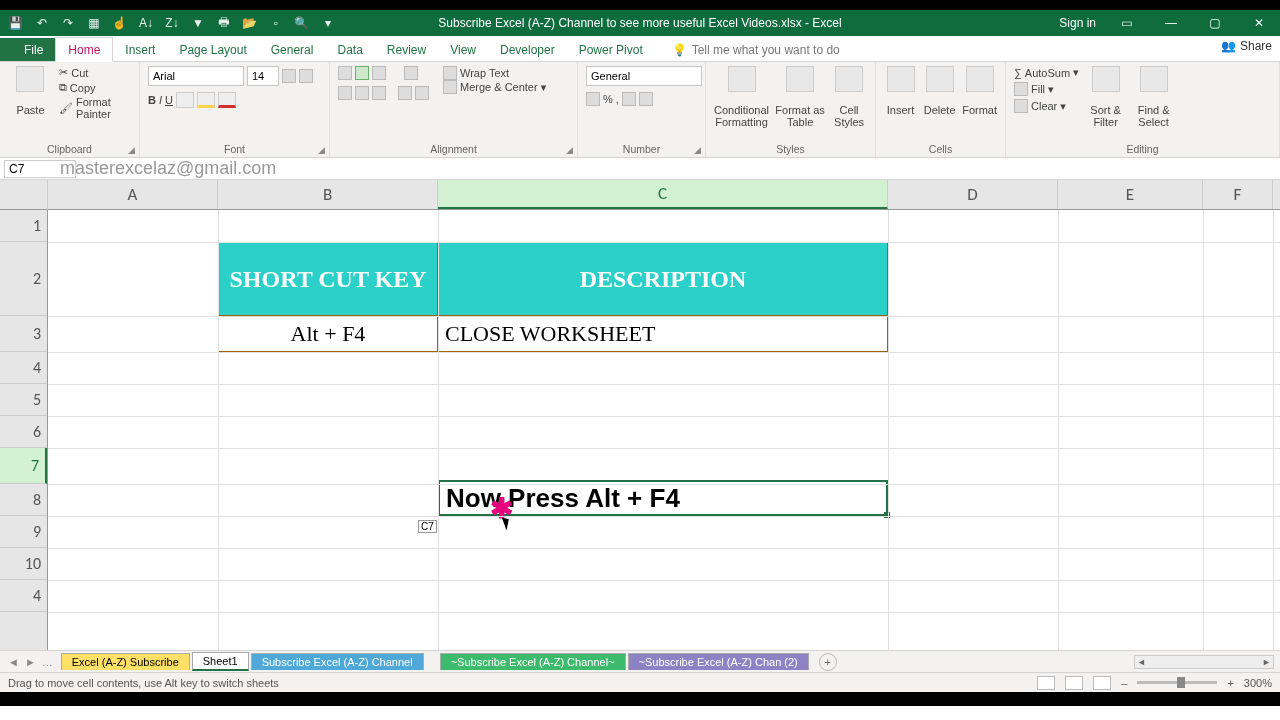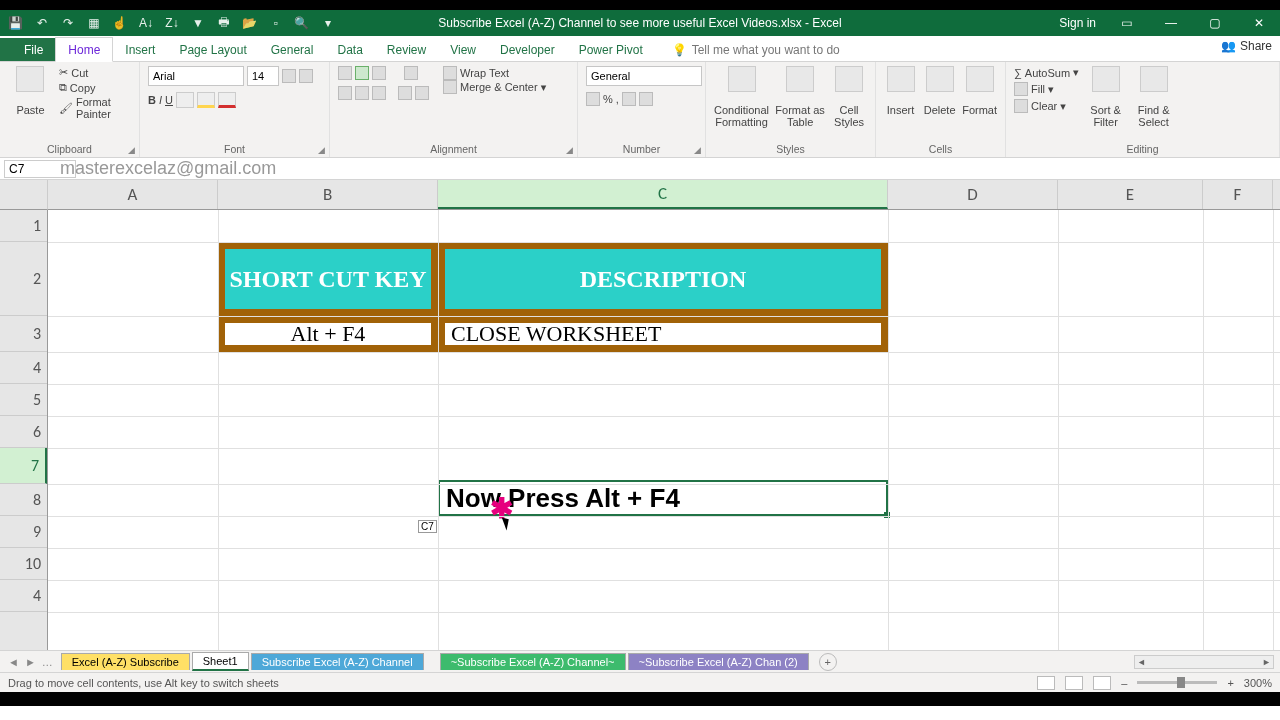--- a/index.html
+++ b/index.html
@@ -6,21 +6,21 @@
   html,body { width: 1280px; height: 720px; overflow: hidden; background: #fff; }
   .titlebar { height: 26px; background: #0f6c3c; color: #fff; display: flex; align-items: center; font-size: 12px; position: relative; }
   .titlebar .qat { display: flex; align-items: center; gap: 10px; padding-left: 8px; }
   .titlebar .qat span { width: 16px; height: 16px; display: inline-flex; align-items: center; justify-content: center; opacity: .9; }
   .titlebar .title { position: absolute; left: 0; right: 0; text-align: center; pointer-events: none; }
   .titlebar .right { position: absolute; right: 0; display: flex; align-items: center; gap: 18px; padding-right: 8px; }
   .titlebar .winbtn { width: 26px; text-align: center; }
   .ribbon-tabs { height: 26px; background: #fff; border-bottom: 1px solid #d4d4d4; display: flex; align-items: flex-end; font-size: 12px; position: relative; }
   .ribbon-tabs .tab { padding: 5px 12px 4px; color: #217346; cursor: default; }
   .ribbon-tabs .tab.file { background: #217346; color: #fff; padding-left: 24px; }
-  .ribbon-tabs .tab.active { border: 1px solid #d4d4d4; border-bottom: 1px solid #fff; background: #fff; color: #6d28d9; margin-bottom: -1px; }
+  .ribbon-tabs .tab.active { border: 1px solid #d4d4d4; border-bottom: 1px solid #fff; background: #fff; color: #be185d; margin-bottom: -1px; }
   .ribbon-tabs .tell { color: #777; margin-left: 6px; display: flex; align-items: center; gap: 4px; }
   .ribbon-tabs .share { position: absolute; right: 8px; top: 3px; color: #333; display: flex; align-items: center; gap: 4px; }
   .ribbon { height: 96px; background: #f3f2f1; border-bottom: 1px solid #d4d4d4; display: flex; font-size: 11px; color: #444; }
   .group { border-right: 1px solid #e1e1e1; padding: 4px 8px 2px; display: flex; flex-direction: column; justify-content: space-between; }
   .group .body { flex: 1; display: flex; align-items: flex-start; gap: 6px; }
   .group .label { text-align: center; font-size: 10.5px; color: #666; position: relative; }
   .group .label .dlg { position: absolute; right: -4px; bottom: 0; font-size: 9px; color: #888; }
   .btncol { display: flex; flex-direction: column; gap: 2px; }
   .smallrow { display: flex; align-items: center; gap: 3px; }
   .miniicon { width: 14px; height: 14px; background: #ddd; border: 1px solid #bbb; display: inline-block; }
@@ -38,21 +38,21 @@
   .colhdrs { position: absolute; left: 48px; top: 0; right: 0; height: 30px; display: flex; background: #e6e6e6; border-bottom: 1px solid #999;}
   .colhdr { border-right: 1px solid #ccc; display: flex; align-items: center; justify-content: center; font-size: 17px; font-family: Calibri; color: #555; }
   .colhdr.sel { background: #d2f0d2; border-bottom: 2px solid #217346; color: #217346; }
   .rowhdrs { position: absolute; left: 0; top: 30px; width: 48px; bottom: 0; background: #e6e6e6; border-right: 1px solid #999;}
   .rowhdr { border-bottom: 1px solid #ccc; height: 32px; display: flex; align-items: center; justify-content: flex-end; padding-right: 6px; font-size: 16px; font-family: Calibri; color: #555; }
   .rowhdr.sel { background: #d2f0d2; border-right: 2px solid #217346; color: #217346; }
   .grid { position: absolute; left: 48px; top: 30px; right: 0; bottom: 0; }
   .gcol { position: absolute; top: 0; bottom: 0; border-right: 1px solid #e0e0e0; }
   .grow { position: absolute; left: 0; right: 0; border-bottom: 1px solid #e0e0e0; }
 
-  .tcell { position: absolute; border: 7px solid #a16207; display: flex; align-items: center; }
+  .tcell { position: absolute; border: 1px solid #a16207; display: flex; align-items: center; }
   .thead { background: #2bd0c8; color: #fff; font-family: "Times New Roman", serif; font-weight: bold; font-size: 24px; justify-content: center; text-align: center; }
   .selcell { border: 2px solid #217346; }
   .selcell::after { content: ""; position: absolute; right: -4px; bottom: -4px; width: 6px; height: 6px; background: #217346; }
   .c7tag { position: absolute; font-size: 10px; background: #fff; border: 1px solid #999; padding: 0 2px; }
 
   .cursor-star { position: absolute; color: #e6007e; font-size: 28px; font-weight: bold; pointer-events: none; }
   .cursor-arrow { position: absolute; width: 0; height: 0; border-left: 6px solid #000; border-top: 4px solid transparent; border-bottom: 10px solid transparent; transform: rotate(-20deg); }
 
   .tabbar { height: 22px; background: #f3f2f1; border-top: 1px solid #d4d4d4; display: flex; align-items: center; font-size: 11px; position: relative; }
   .tabbar .nav { display: flex; gap: 6px; padding: 0 8px; color: #888; }

